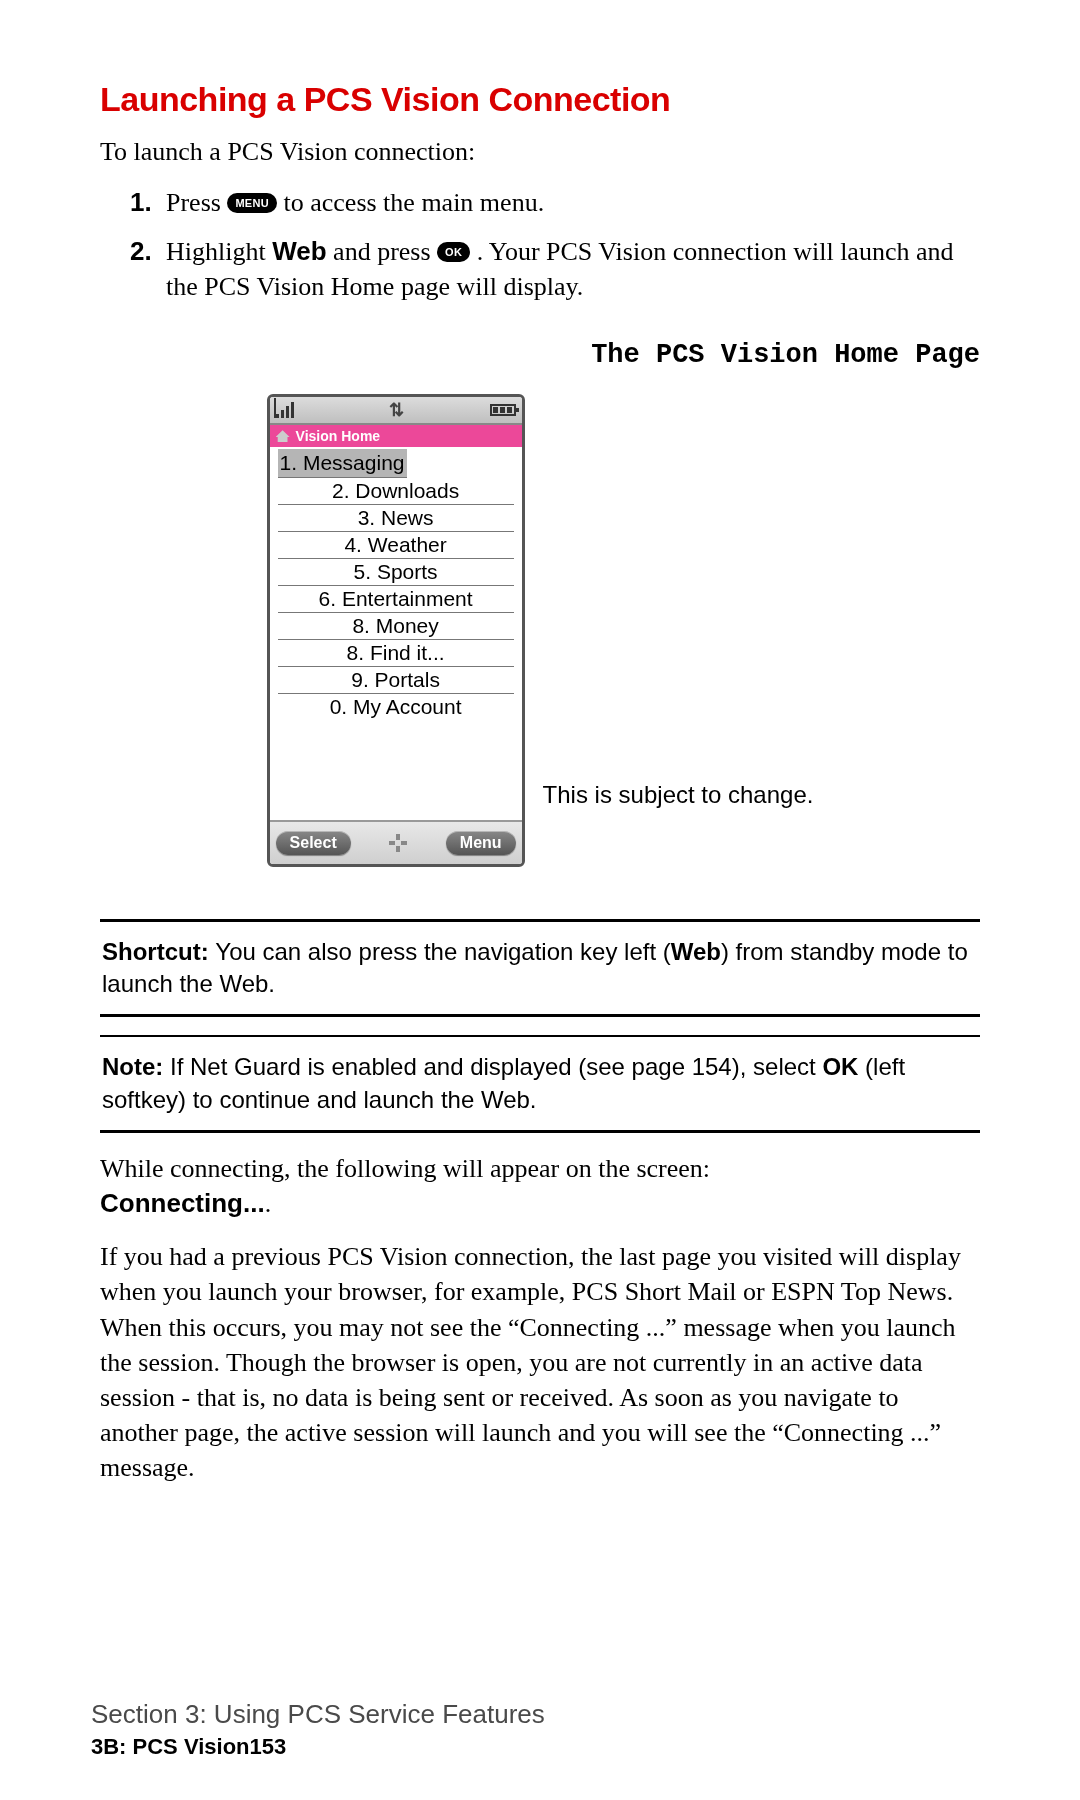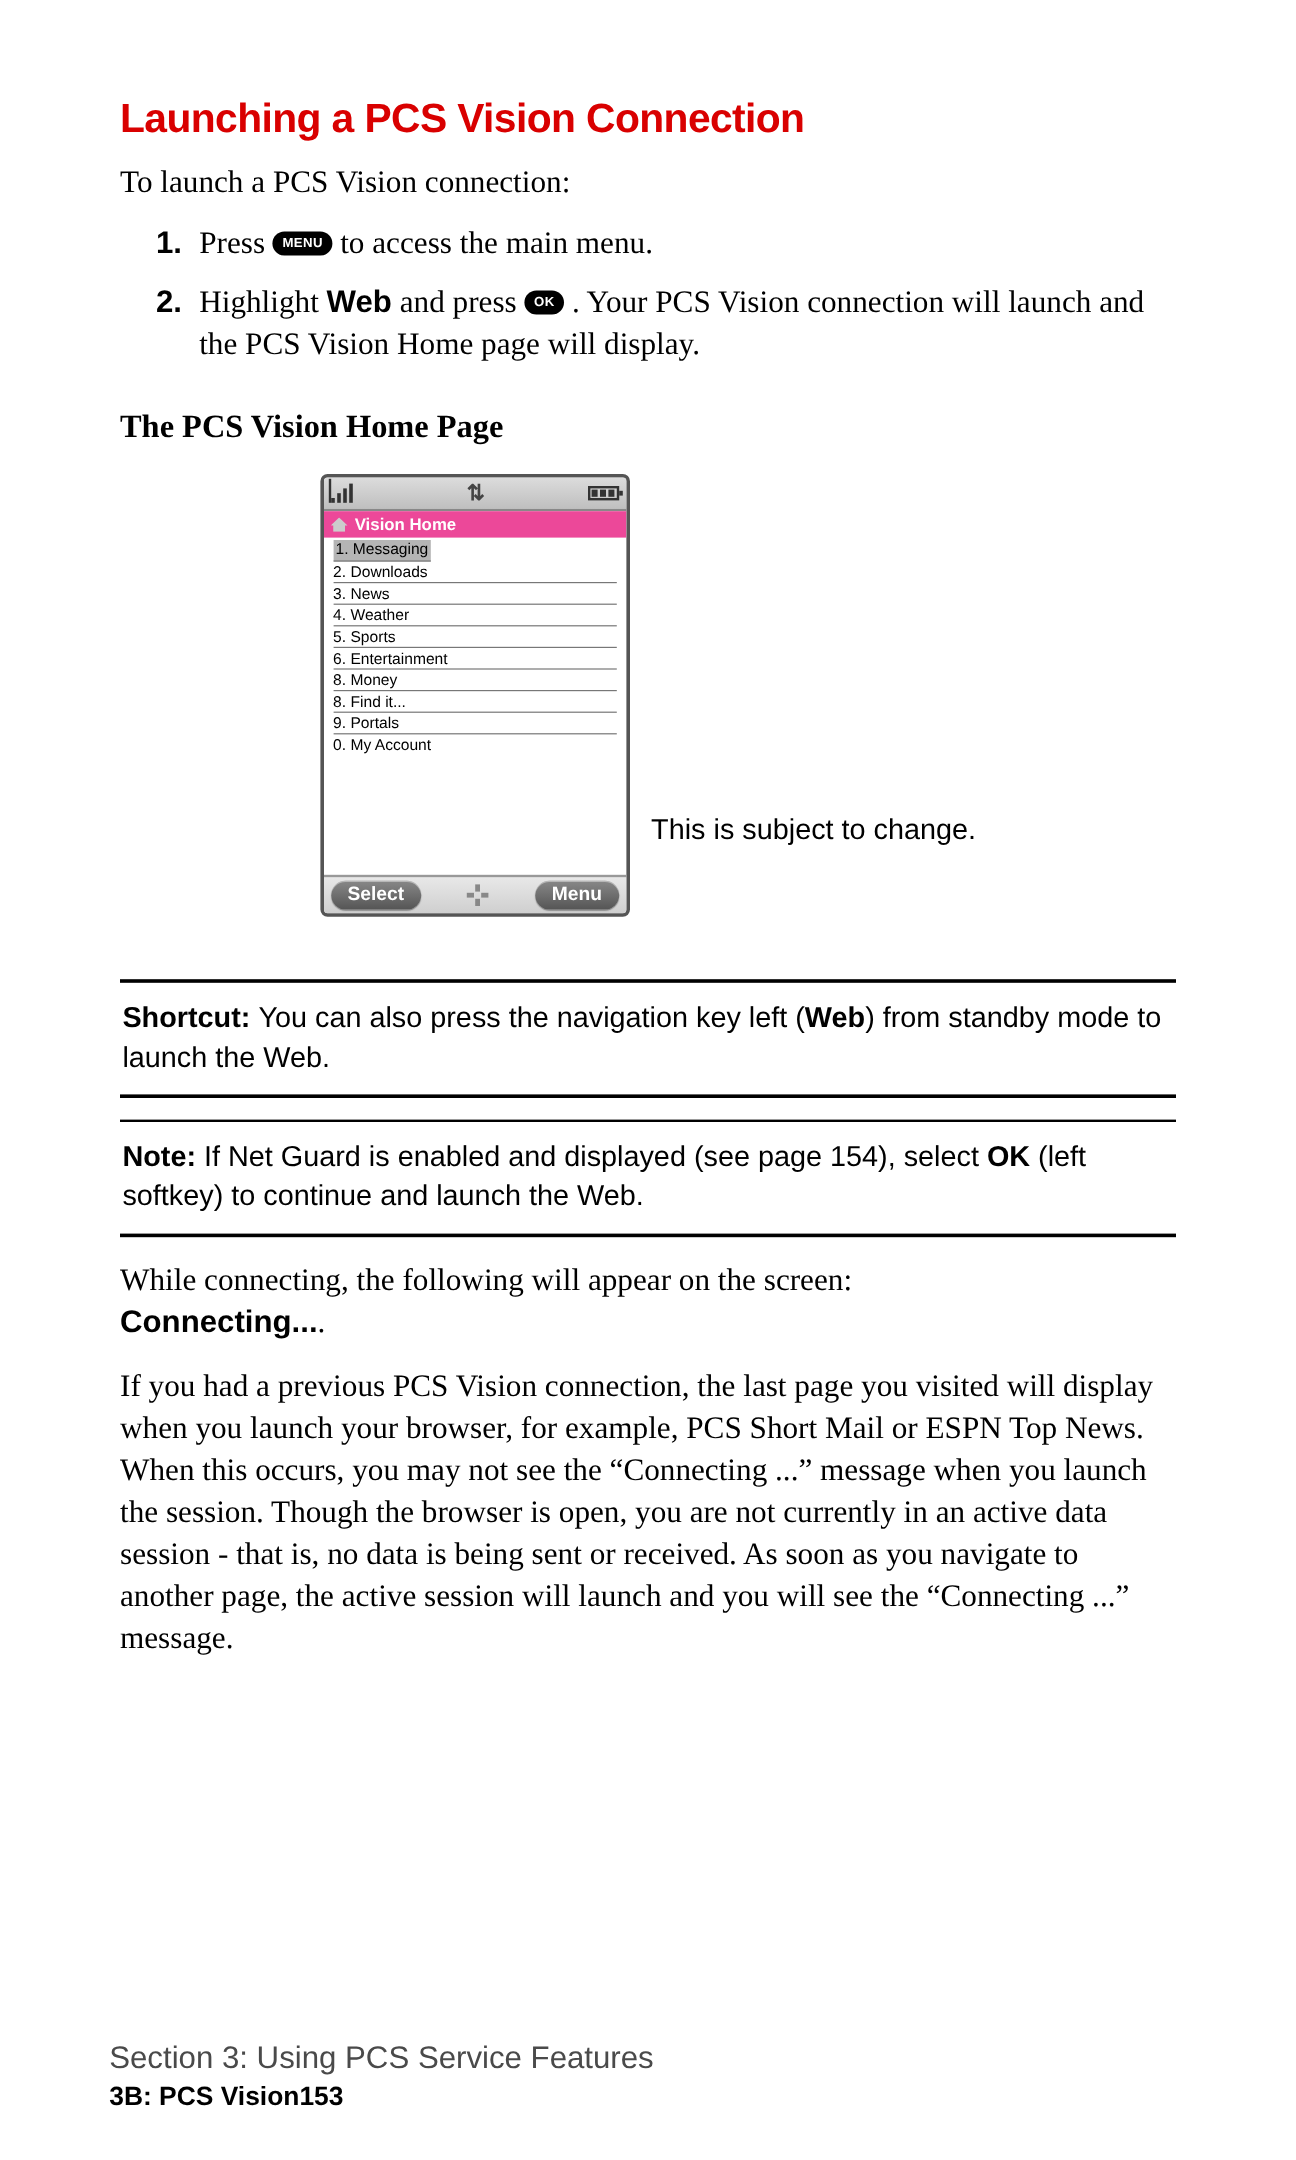--- a/index.html
+++ b/index.html
@@ -6,44 +6,44 @@
   html, body { width: 1080px; height: 1800px; background: #fff; font-family: Georgia, 'Times New Roman', serif; color: #000; }
   .page { padding: 80px 100px 40px 100px; height: 100%; position: relative; }
   .h1 { font-family: "Helvetica Neue", Helvetica, Arial, sans-serif; font-weight: 800; color: #d90000; font-size: 34px; letter-spacing: -0.5px; margin-bottom: 18px; }
   .intro { font-size: 26px; margin-bottom: 18px; }
   .ol { margin-left: 30px; }
   .li { font-size: 26px; line-height: 1.35; margin-bottom: 14px; display: flex; }
   .li-num { font-family: "Helvetica Neue", Helvetica, Arial, sans-serif; font-weight: 800; margin-right: 10px; min-width: 26px; }
   .li-body { flex: 1; }
   .pill { display: inline-flex; align-items: center; justify-content: center; background: #000; color: #fff; font-family: "Helvetica Neue", Helvetica, Arial, sans-serif; font-weight: 800; font-size: 11px; border-radius: 10px; height: 20px; padding: 0 8px; vertical-align: middle; position: relative; top: -2px; letter-spacing: 0.3px; }
   .web-bold { font-family: "Helvetica Neue", Helvetica, Arial, sans-serif; font-weight: 800; }
-  .subhead { font-family: Liberation Serif, serif; font-weight: 800; font-size: 27px; text-align: left; margin: 36px 0 24px; }
+  .subhead { font-family: Liberation Mono, monospace; font-weight: 800; font-size: 27px; text-align: right; margin: 36px 0 24px; }
   .phone-wrap { display: flex; justify-content: center; align-items: flex-end; gap: 18px; margin-bottom: 52px; }
   .phone { width: 258px; border: 3px solid #555; border-radius: 6px; background: #fff; overflow: hidden; font-family: "Helvetica Neue", Helvetica, Arial, sans-serif; }
   .ph-status { height: 28px; background: linear-gradient(#dcdcdc,#bfbfbf); border-bottom: 2px solid #888; display: flex; align-items: center; justify-content: space-between; padding: 0 6px; }
   .sig { width: 24px; height: 16px; position: relative; }
   .sig span { position: absolute; bottom: 0; width: 3px; background: #333; }
   .sig span:nth-child(1){ left:0; height:4px; }
   .sig span:nth-child(2){ left:5px; height:8px; }
   .sig span:nth-child(3){ left:10px; height:12px; }
   .sig span:nth-child(4){ left:15px; height:16px; }
   .sig-ant { position:absolute; left:-2px; bottom:0; width:2px; height:20px; background:#333; }
   .data-arrows { font-size: 18px; font-weight: 900; color:#444; letter-spacing:-4px; }
   .batt { width: 26px; height: 12px; border: 2px solid #333; position: relative; }
   .batt::after { content:""; position:absolute; right:-5px; top:2px; width:3px; height:4px; background:#333; }
   .batt .bar { position:absolute; top:1px; bottom:1px; width:5px; background:#333; }
   .batt .b1{ left:1px; } .batt .b2{ left:8px; } .batt .b3{ left:15px; }
   .ph-title { background:#ec4899; color:#fff; font-weight:800; font-size:14px; padding:3px 6px; display:flex; align-items:center; gap:6px; }
   .home-icon { width:14px; height:12px; background:#ccc; clip-path: polygon(50% 0, 100% 55%, 85% 55%, 85% 100%, 15% 100%, 15% 55%, 0 55%); }
   .ph-list { padding: 2px 8px 4px; }
-  .ph-list .row { font-size: 13px; padding: 1px 0; border-bottom: 1px solid #777; }
+  .ph-list .row { font-size: 21px; padding: 1px 0; border-bottom: 1px solid #777; text-align: center; }
   .ph-list .row.last { border-bottom: none; }
   .ph-list .row.sel { background:#b5b5b5; color:#000; display:inline-block; padding:0 2px; }
   .ph-space { height: 96px; }
-  .ph-soft { height: 32px; background: linear-gradient(#e8e8e8,#cfcfcf); display:flex; align-items:center; justify-content:space-between; padding:0 6px; border-top:2px solid #999; }
+  .ph-soft { height: 44px; background: linear-gradient(#e8e8e8,#cfcfcf); display:flex; align-items:center; justify-content:space-between; padding:0 6px; border-top:2px solid #999; }
   .softkey { background: linear-gradient(#888,#555); color:#fff; font-weight:800; font-size:16px; border-radius:14px; padding:3px 14px; box-shadow: inset 0 1px 0 rgba(255,255,255,.4), 0 1px 1px rgba(0,0,0,.4); }
   .navpad { width:18px; height:18px; position:relative; }
   .navpad span{ position:absolute; background:#888; }
   .navpad .u{ left:7px; top:0; width:4px; height:6px; }
   .navpad .d{ left:7px; bottom:0; width:4px; height:6px; }
   .navpad .l{ top:7px; left:0; width:6px; height:4px; }
   .navpad .r{ top:7px; right:0; width:6px; height:4px; }
   .caption { font-family: "Helvetica Neue", Helvetica, Arial, sans-serif; font-size: 24px; align-self: flex-end; margin-bottom: 58px; }
   .rule { border: none; border-top: 3px solid #000; margin: 0; }
   .rule-thin { border: none; border-top: 2px solid #000; margin: 0; }

